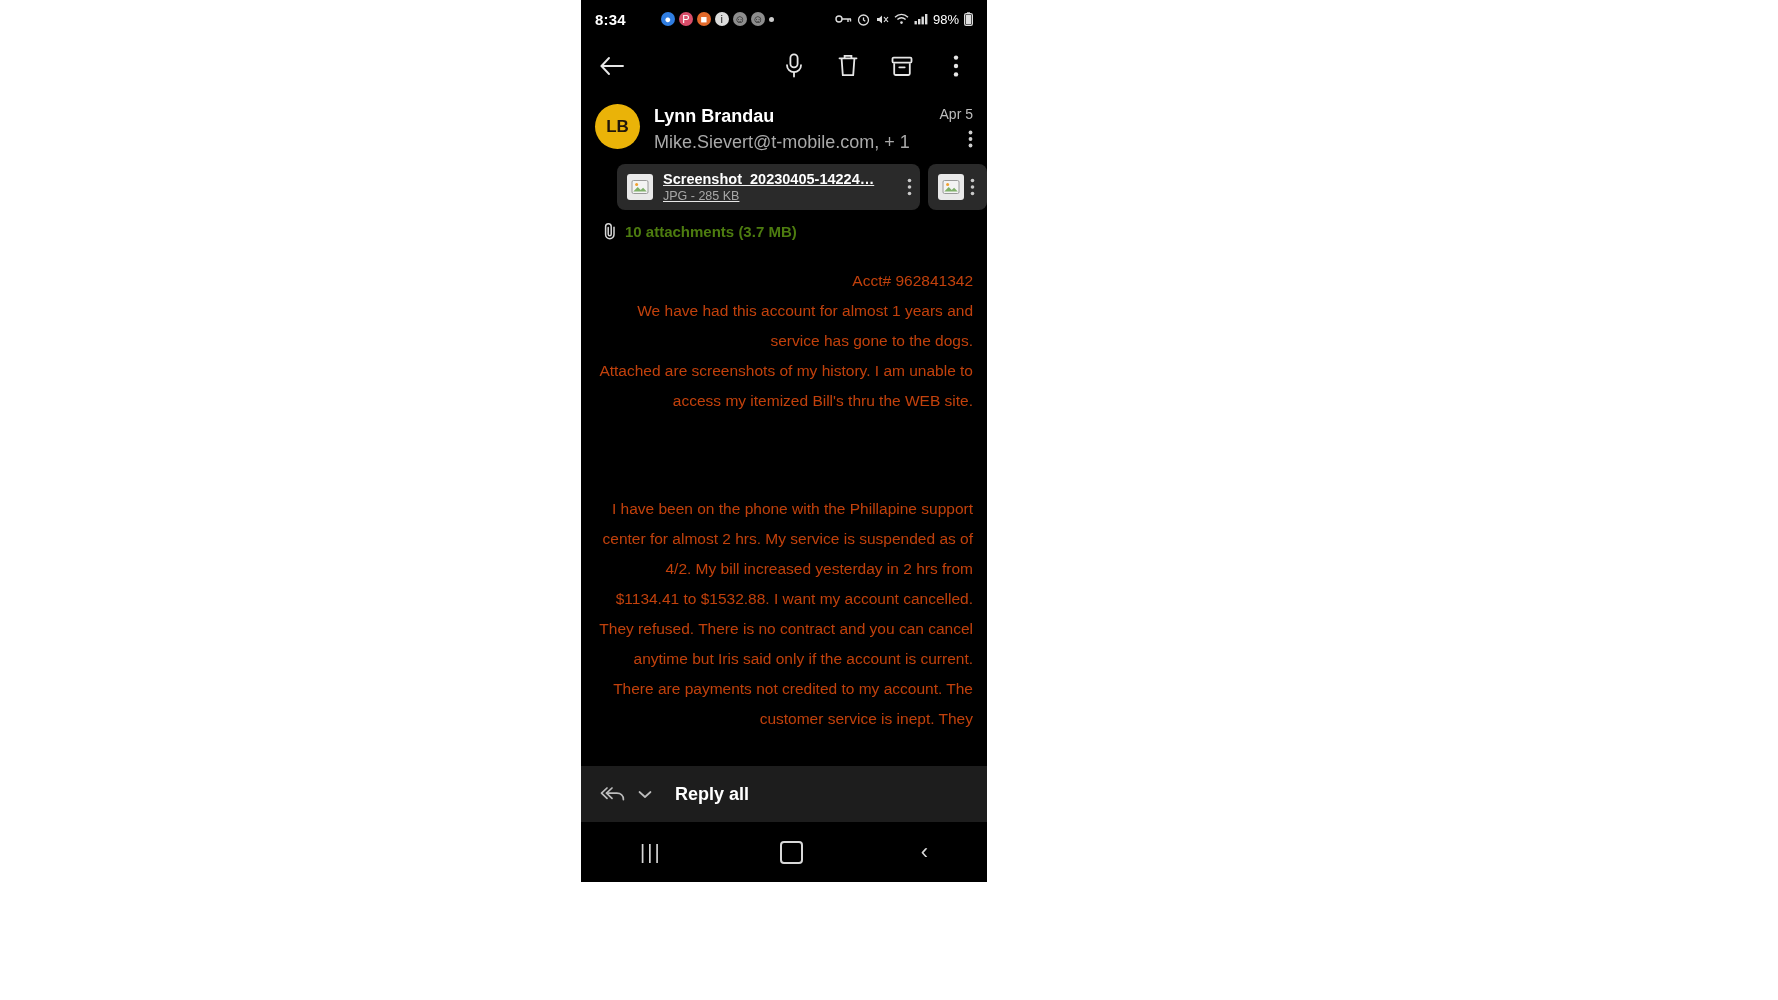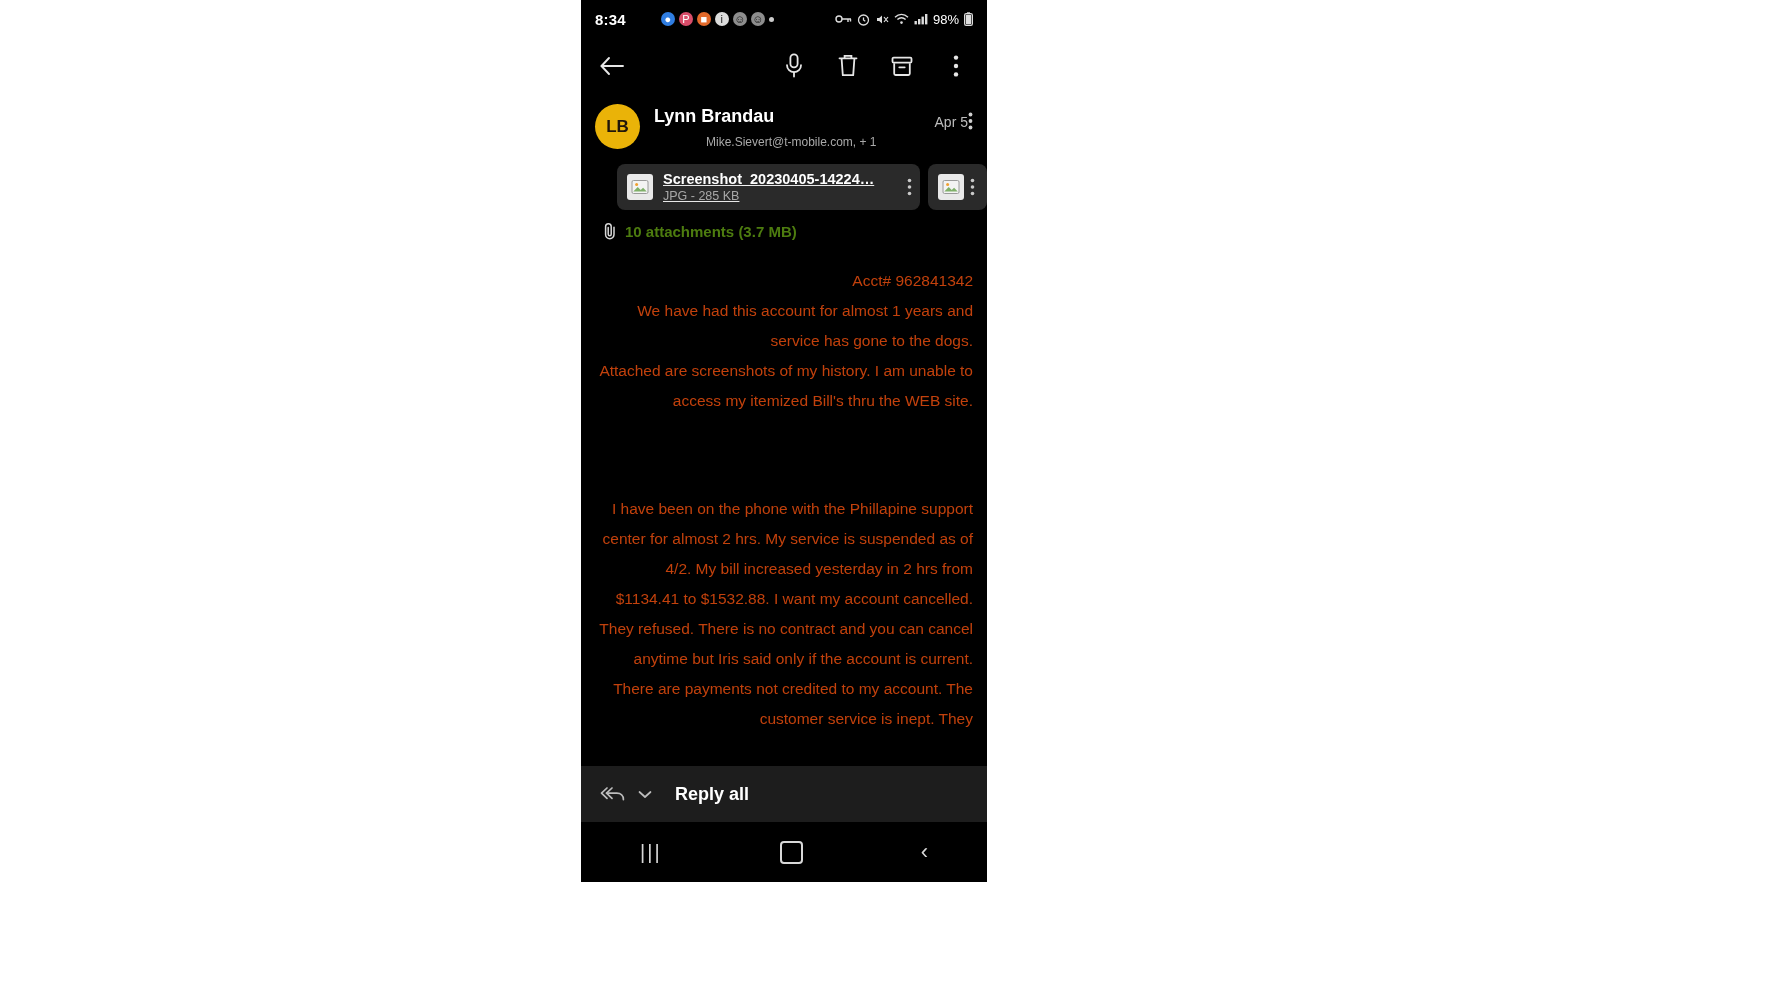--- a/index.html
+++ b/index.html
@@ -120,32 +120,31 @@
     flex: 1;
     min-width: 0;
   }
   .sender-name {
     font-size: 18px;
     font-weight: bold;
     color: #ffffff;
     line-height: 24px;
   }
   .sender-recips {
-    font-size: 12px;
+    font-size: 18px;
     color: #a9a9a9;
     line-height: 24px;
     margin-top: 2px;
     white-space: nowrap;
     overflow: hidden;
     text-overflow: ellipsis;
-    text-align: center;
   }
   .sender-right {
     display: flex;
-    flex-direction: row;
+    flex-direction: column;
     align-items: flex-end;
     margin-left: 6px;
   }
   .msg-date {
     font-size: 14px;
     color: #bdbdbd;
     margin-top: 2px;
   }
   .kebab-small {
     margin-top: 8px;

